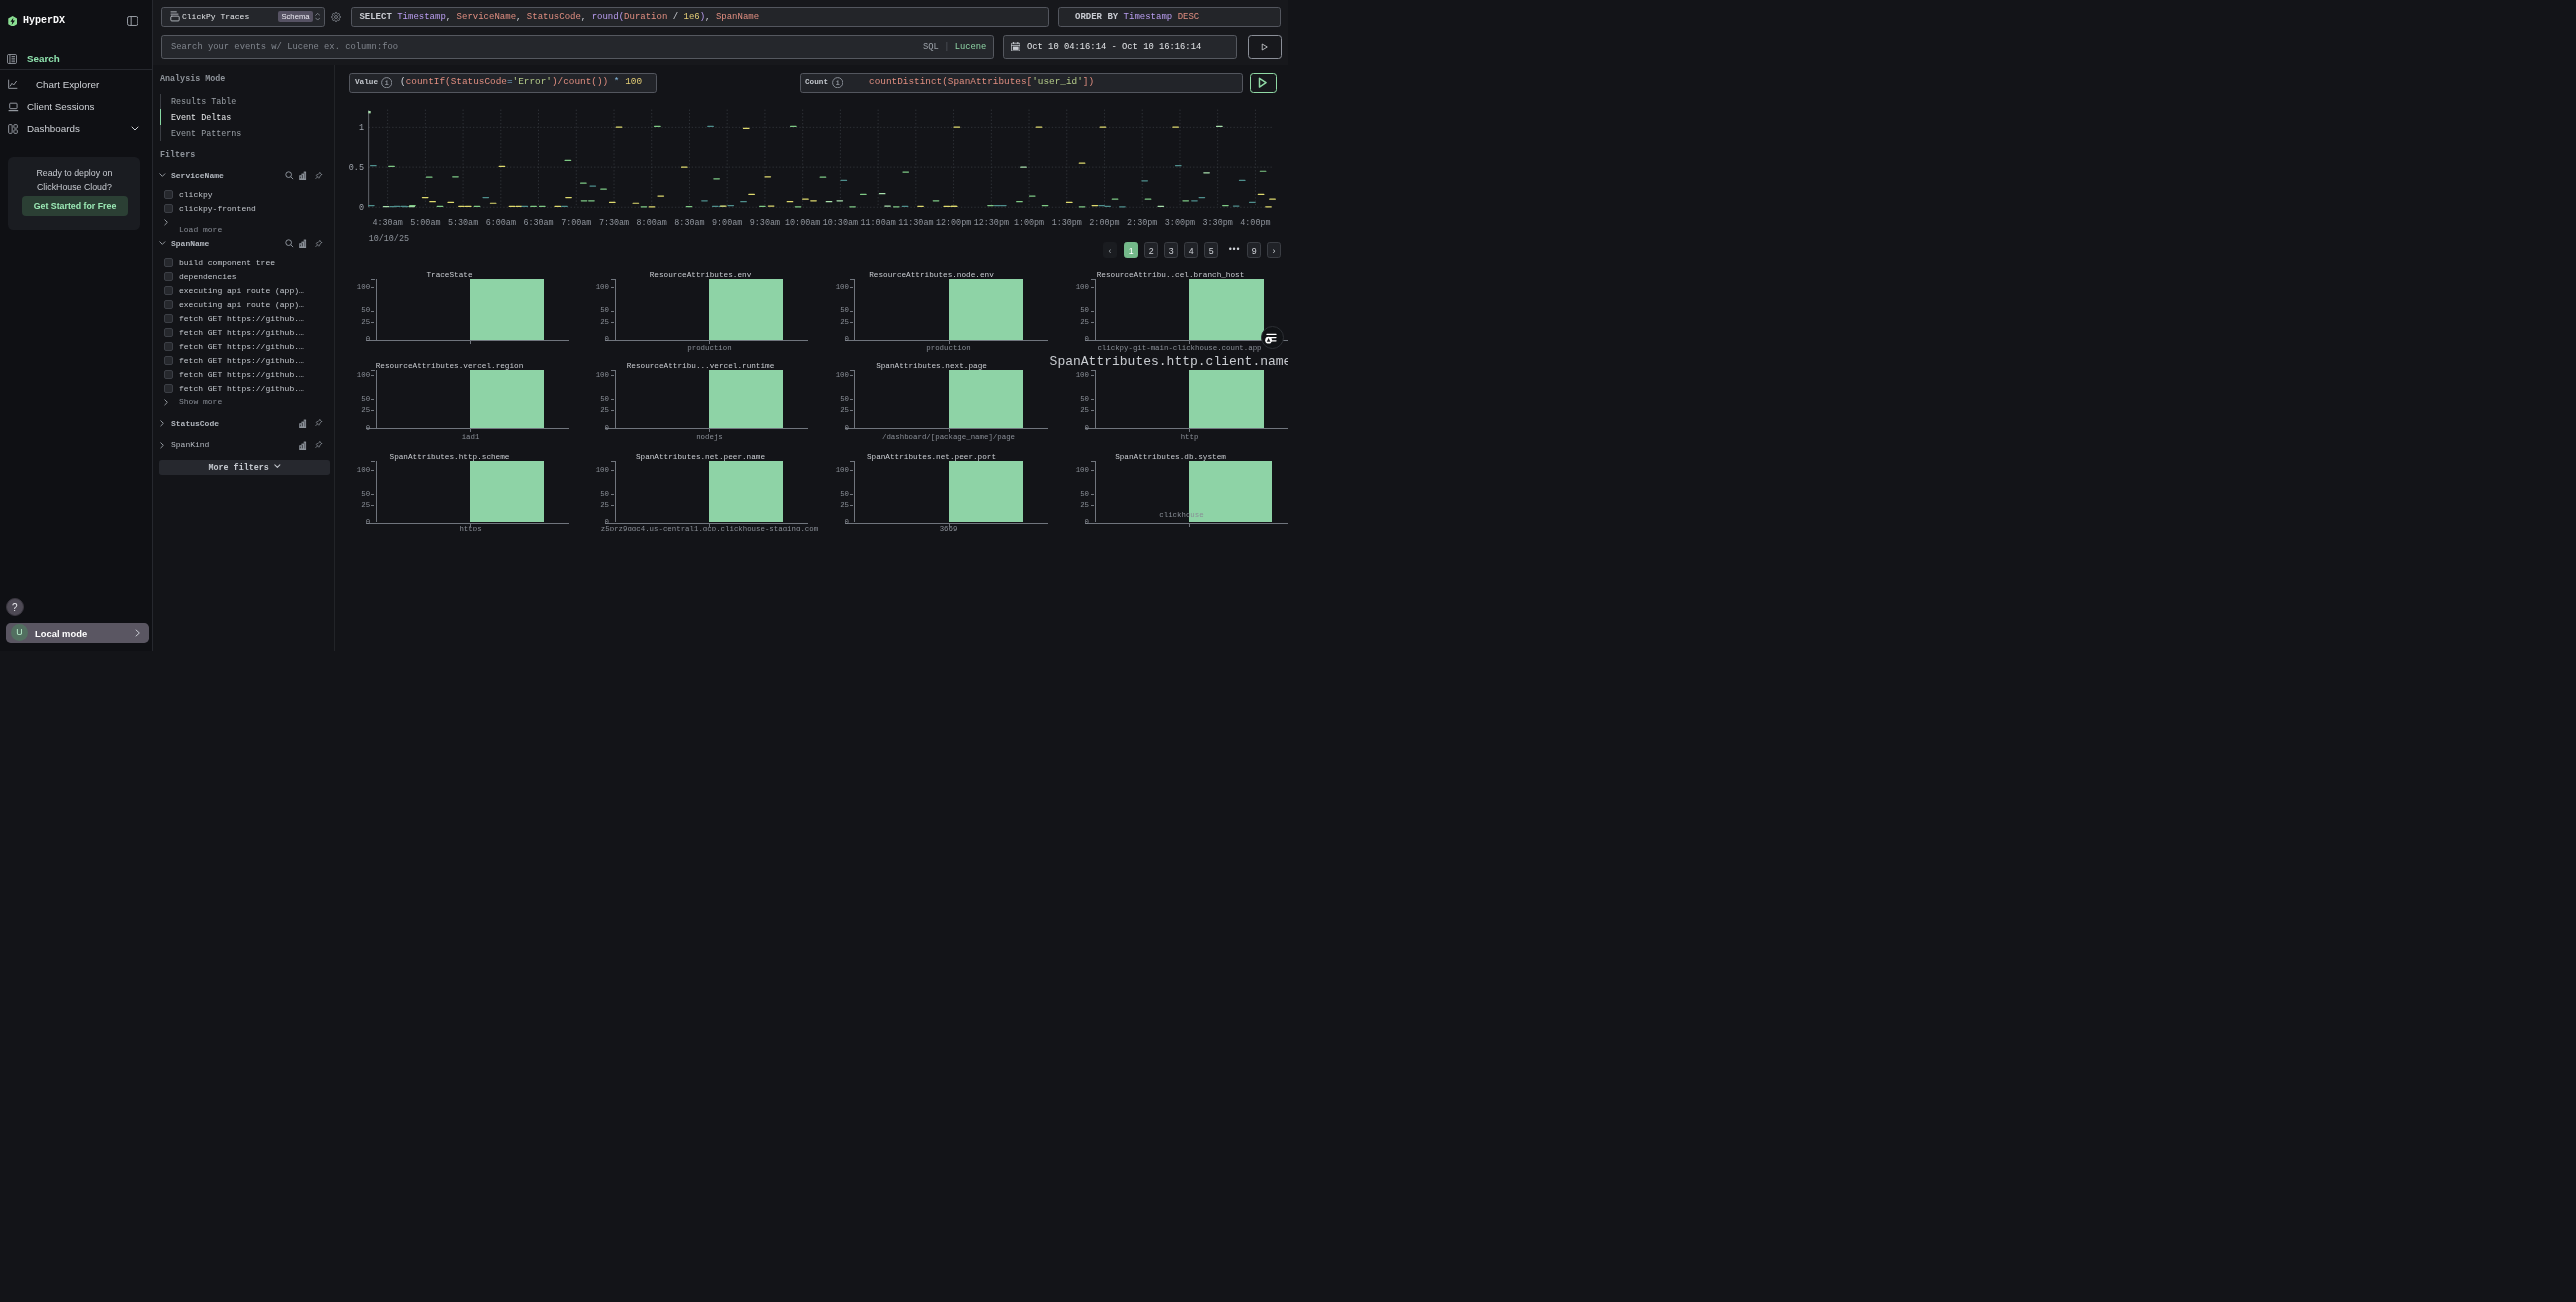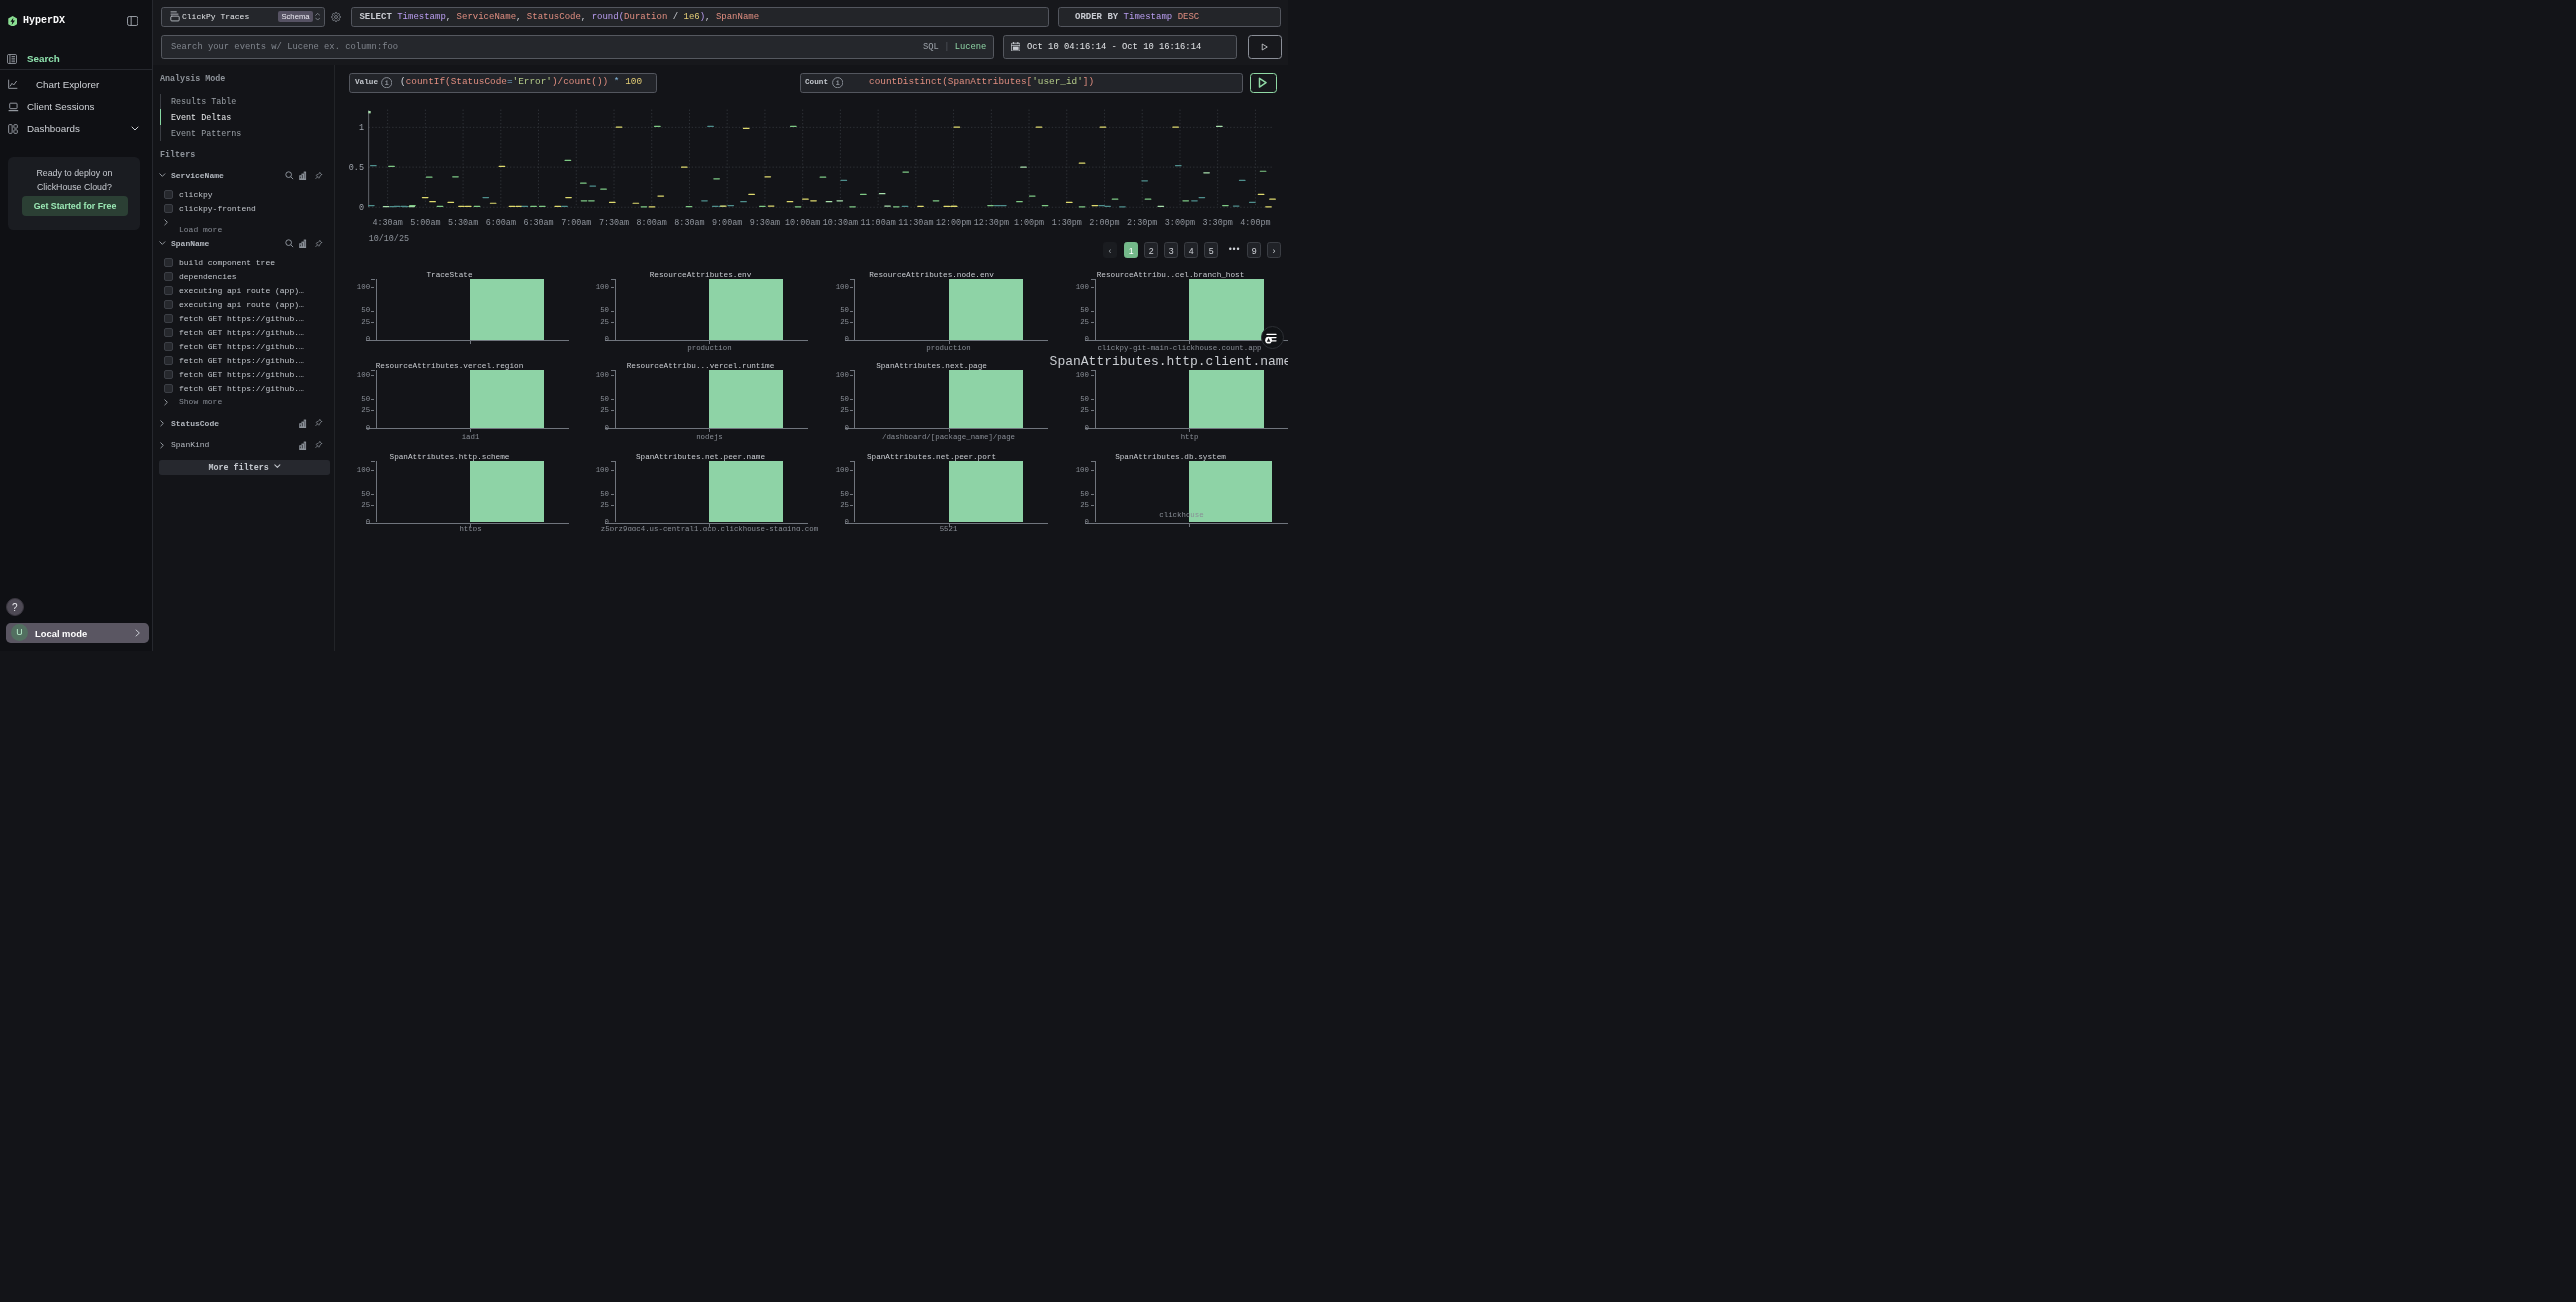--- a/index.html
+++ b/index.html
@@ -552,21 +552,21 @@
     <div class="abs" style="left:510px;top:257px;width:203px;height:0.7px;background:#70757d;"></div>
     <div class="abs mono nowrap" style="left:479px;top:200px;width:35px;text-align:right;font-size:7.4px;color:#8a8f97;">100</div>
     <div class="abs" style="left:515px;top:204px;width:3.4px;height:0.7px;background:#70757d;"></div>
     <div class="abs mono nowrap" style="left:479px;top:224px;width:35px;text-align:right;font-size:7.4px;color:#8a8f97;">50</div>
     <div class="abs" style="left:515px;top:228px;width:3.4px;height:0.7px;background:#70757d;"></div>
     <div class="abs mono nowrap" style="left:479px;top:235px;width:35px;text-align:right;font-size:7.4px;color:#8a8f97;">25</div>
     <div class="abs" style="left:515px;top:239px;width:3.4px;height:0.7px;background:#70757d;"></div>
     <div class="abs mono nowrap" style="left:479px;top:252px;width:35px;text-align:right;font-size:7.4px;color:#8a8f97;">0</div>
     <div class="abs" style="left:614px;top:195px;width:74px;height:61px;background:#8ed3a6;"></div>
     <div class="abs" style="left:614px;top:257px;width:0.7px;height:4px;background:#70757d;"></div>
-    <div class="abs mono nowrap" style="left:445px;top:259px;width:337px;text-align:center;font-size:7.4px;color:#8a8f97;">5521</div>
+    <div class="abs mono nowrap" style="left:445px;top:259px;width:337px;text-align:center;font-size:7.4px;color:#8a8f97;">3669</div>
     <div class="abs mono nowrap" style="left:667px;top:187px;width:337px;text-align:center;font-size:7.7px;color:#c9ccd1;">SpanAttributes.db.system</div>
     <div class="abs" style="left:760px;top:195px;width:0.7px;height:61px;background:#70757d;"></div>
     <div class="abs" style="left:756px;top:195px;width:4px;height:0.7px;background:#70757d;"></div>
     <div class="abs" style="left:750px;top:257px;width:208px;height:0.7px;background:#70757d;"></div>
     <div class="abs mono nowrap" style="left:719px;top:200px;width:35px;text-align:right;font-size:7.4px;color:#8a8f97;">100</div>
     <div class="abs" style="left:756px;top:204px;width:3.4px;height:0.7px;background:#70757d;"></div>
     <div class="abs mono nowrap" style="left:719px;top:224px;width:35px;text-align:right;font-size:7.4px;color:#8a8f97;">50</div>
     <div class="abs" style="left:756px;top:228px;width:3.4px;height:0.7px;background:#70757d;"></div>
     <div class="abs mono nowrap" style="left:719px;top:235px;width:35px;text-align:right;font-size:7.4px;color:#8a8f97;">25</div>
     <div class="abs" style="left:756px;top:239px;width:3.4px;height:0.7px;background:#70757d;"></div>

